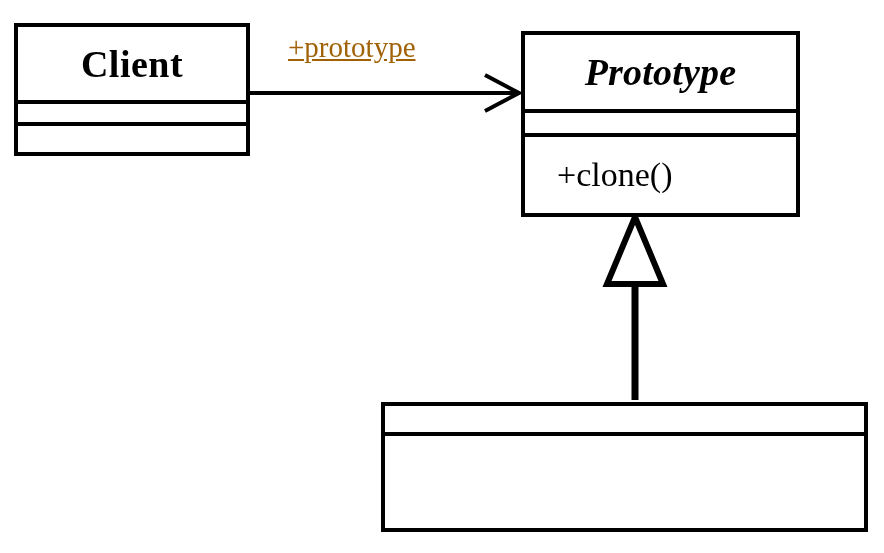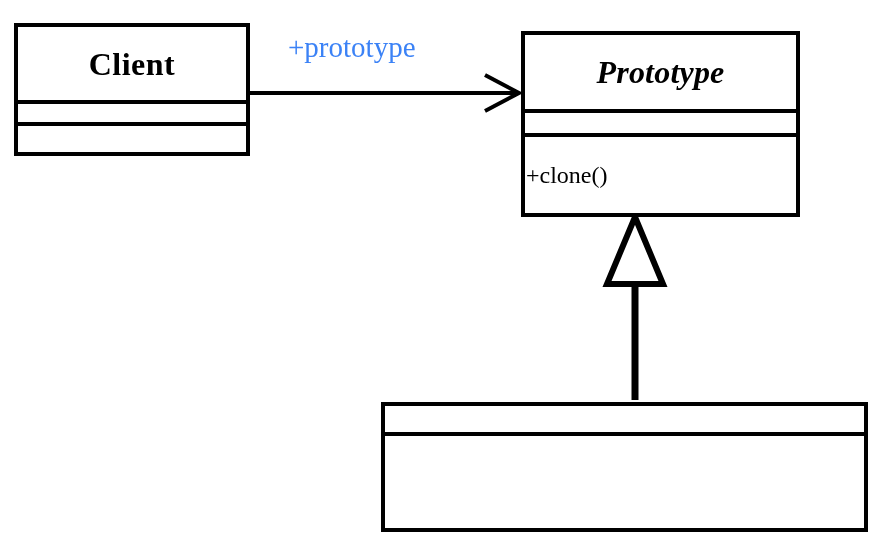--- a/index.html
+++ b/index.html
@@ -44,35 +44,35 @@
     overflow: hidden;
   }
   .uml-compartment + .uml-compartment {
     border-top: 4px solid #000000;
   }
   .uml-name-compartment {
     justify-content: center;
   }
   .uml-class-name {
     font-weight: bold;
-    font-size: 32px;
+    font-size: 38px;
     line-height: 1;
     letter-spacing: 0.5px;
     text-align: left;
     white-space: nowrap;
   }
   .uml-class-name.abstract {
     font-style: italic;
     letter-spacing: 0.2px;
   }
   .uml-member {
-    font-size: 24px;
+    font-size: 34px;
     line-height: 1;
     white-space: nowrap;
-    padding-left: 1px;
+    padding-left: 32px;
   }
   .uml-empty-compartment {
     
   }
 
   
   #class-client {
     left: 14px;
     top: 23px;
     width: 236px;
@@ -101,21 +101,22 @@
   #class-concrete-prototype .comp-name  { height: 72px; }
   #class-concrete-prototype .comp-attrs { height: 26px; }
   #class-concrete-prototype .comp-ops   { height: 24px; }
 
   
   .edge-label {
     position: absolute;
     font-size: 29px;
     line-height: 1;
     white-space: nowrap;
-    color: #3b82f6;
+    color: #a16207;
+    text-decoration: underline;
   }
   #label-prototype-role {
     left: 288px;
     top: 33px;
   }
 </style>
 </head>
 <body>
 
 <div id="diagram-canvas">

